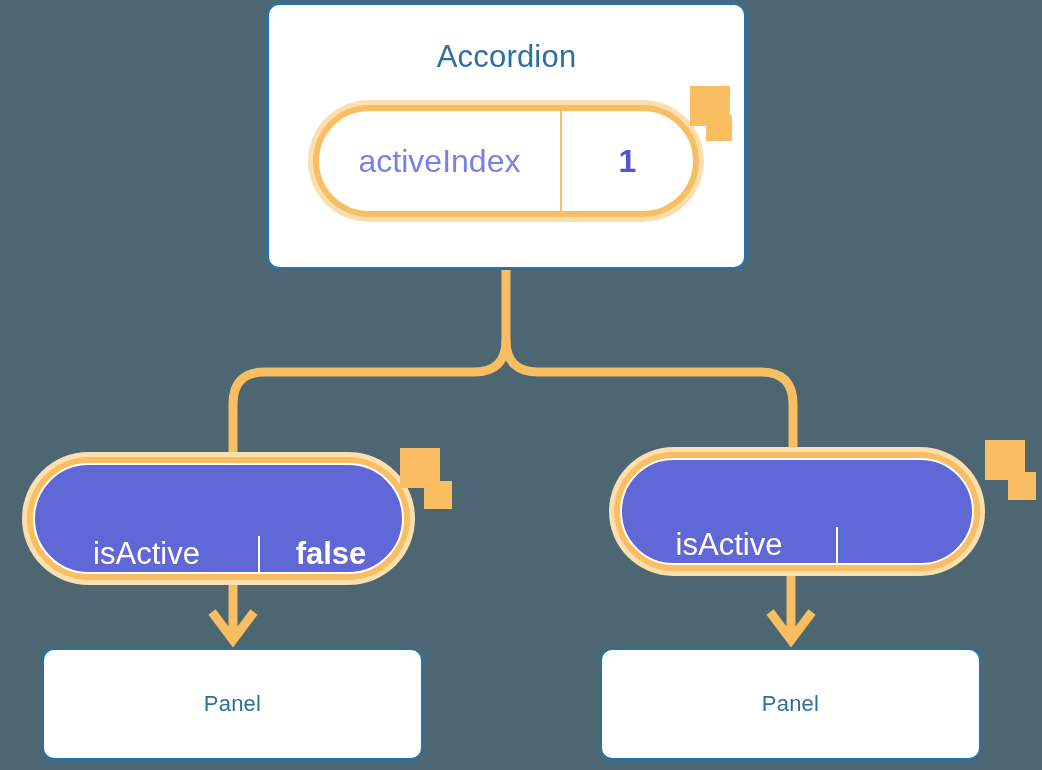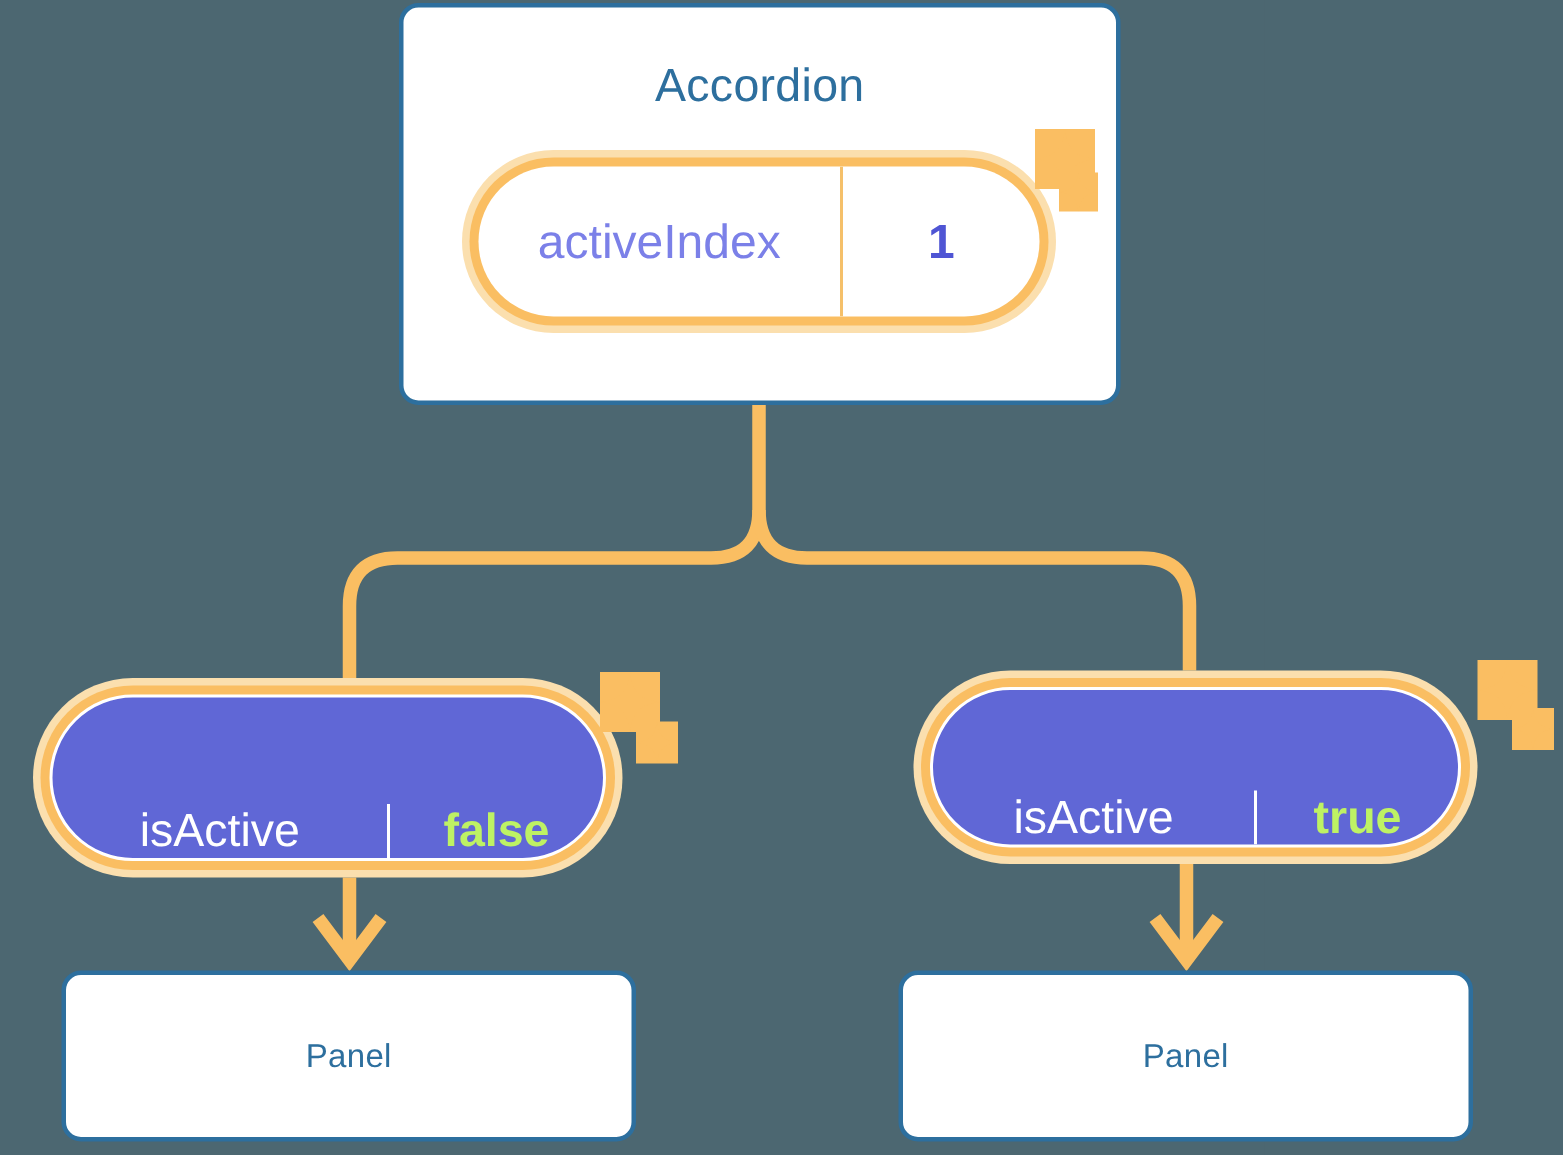--- a/index.html
+++ b/index.html
@@ -106,21 +106,21 @@
     background: #6067d6;
     border: 2px solid #ffffff;
     align-items: flex-end;
   }
   .pill-purple .pill-key {
     color: #ffffff;
     font-size: 31px;
     border-right: 2px solid #ffffff;
   }
   .pill-purple .pill-val {
-    color: #bef264;
+    color: #ffffff;
     font-size: 31px;
     font-weight: 700;
   }
 
   #pill-false {
     left: 22px; top: 452px;
     width: 393px; height: 133px;
   }
   #pill-false .pill-key { flex: 0 0 225px; }
   #pill-false .pill-val { flex: 1 1 auto; }
@@ -211,21 +211,20 @@
   </div>
 
   <div class="card panel-card" id="panel-left">
     <div class="card-title">Panel</div>
   </div>
 
   <div class="pill-wrap pill-purple" id="pill-true">
     <div class="pill-ring">
       <div class="pill-body">
         <div class="pill-key">isActive</div>
-        <div class="pill-val">true</div>
       </div>
     </div>
   </div>
 
   <div class="sparkle" style="left:985px; top:440px;">
     <svg width="40" height="40" viewBox="0 0 40 40">
       <path d="M20 0 C21.6 13.2 26.8 18.4 40 20 C26.8 21.6 21.6 26.8 20 40 C18.4 26.8 13.2 21.6 0 20 C13.2 18.4 18.4 13.2 20 0 Z" fill="#fabe62"></path>
     </svg>
   </div>
   <div class="sparkle" style="left:1008px; top:472px;">

